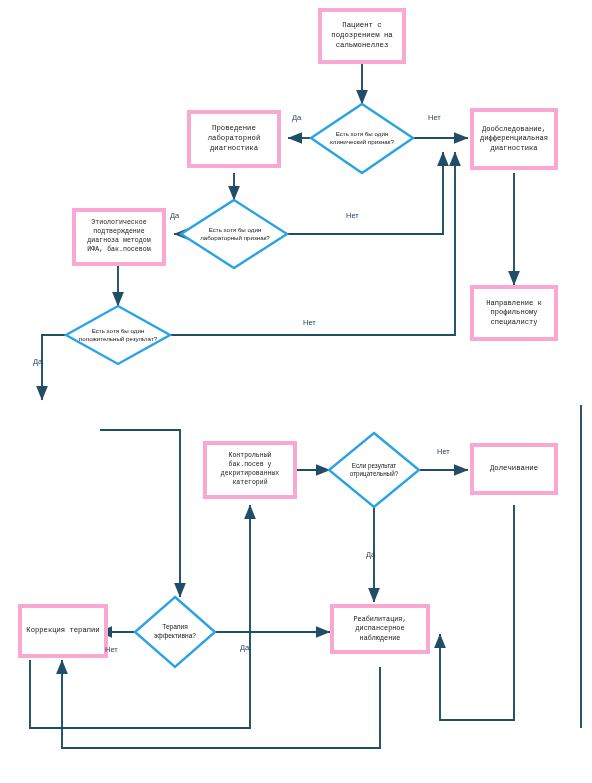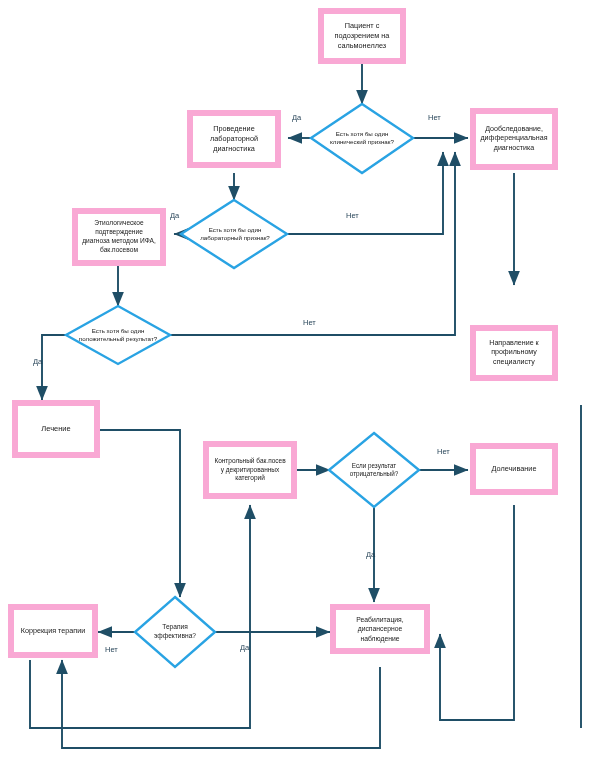--- a/index.html
+++ b/index.html
@@ -1,21 +1,21 @@
 <!DOCTYPE html>
 <html><head>
 <meta charset="utf-8">
 <style>
   html,body{margin:0;padding:0;background:#ffffff;}
   body{font-family:"Liberation Sans",sans-serif;}
   #canvas{position:relative;width:592px;height:783px;background:#fff;overflow:hidden;}
   svg.layer{position:absolute;left:0;top:0;width:592px;height:783px;}
   .node{position:absolute;box-sizing:border-box;display:flex;align-items:center;
         justify-content:center;text-align:center;color:#1a1a1a;line-height:1.35;}
-  .rect{background:#ffffff;border:6px solid #f9a8d4;padding:2px 4px;}
+  .rect{background:#ffffff;border:4px solid #f9a8d4;padding:2px 4px;font-family:Liberation Mono, monospace;}
   .diamond-label{background:transparent;border:none;}
   .edge-label{position:absolute;color:#1f3d52;background:transparent;white-space:nowrap;text-align:right;}
   .txt{display:block;width:100%;}
 </style>
 </head>
 <body>
 
 <div id="canvas">
 
   <svg class="layer" viewBox="0 0 592 783" xmlns="http://www.w3.org/2000/svg">
@@ -96,49 +96,46 @@
   </div>
 
   <div class="node diamond-label" style="left:196px;top:216px;width:78px;height:36px;font-size:6.2px;">
     <span class="txt">Есть хотя бы один лабораторный признак?</span>
   </div>
 
   <div class="node rect" style="left:72px;top:208px;width:94px;height:58px;font-size:6.6px;">
     <span class="txt">Этиологическое подтверждение диагноза методом ИФА, бак.посевом</span>
   </div>
 
-  <div class="node rect" style="left:470px;top:285px;width:88px;height:56px;font-size:7.1px;margin-top:40px;">
+  <div class="node rect" style="left:470px;top:285px;width:88px;height:56px;font-size:7.1px;">
     <span class="txt">Направление к профильному специалисту</span>
   </div>
 
   <div class="node diamond-label" style="left:74px;top:318px;width:88px;height:34px;font-size:6.2px;">
     <span class="txt">Есть хотя бы один положительный результат?</span>
   </div>
 
-  <div class="node rect" style="left:12px;top:400px;width:88px;height:58px;font-size:7.5px;">
-    <span class="txt">Лечение</span>
-  </div>
 
   <div class="node rect" style="left:203px;top:441px;width:94px;height:58px;font-size:6.5px;">
     <span class="txt">Контрольный бак.посев у декритированных категорий</span>
   </div>
 
   <div class="node diamond-label" style="left:334px;top:456px;width:80px;height:28px;font-size:6.3px;">
     <span class="txt">Если результат отрицательный?</span>
   </div>
 
   <div class="node rect" style="left:470px;top:443px;width:88px;height:52px;font-size:7.3px;">
     <span class="txt">Долечивание</span>
   </div>
 
   <div class="node diamond-label" style="left:141px;top:618px;width:68px;height:28px;font-size:6.6px;">
     <span class="txt">Терапия эффективна?</span>
   </div>
 
-  <div class="node rect" style="left:8px;top:604px;width:90px;height:54px;font-size:7.2px;">
+  <div class="node rect" style="left:18px;top:604px;width:90px;height:54px;font-size:7.2px;">
     <span class="txt">Коррекция терапии</span>
   </div>
 
   <div class="node rect" style="left:330px;top:604px;width:100px;height:50px;font-size:6.8px;">
     <span class="txt">Реабилитация, диспансерное наблюдение</span>
   </div>
 
   <div class="edge-label" style="left:292px;top:113px;font-size:7.5px;">Да</div>
   <div class="edge-label" style="left:428px;top:113px;font-size:7.5px;">Нет</div>
   <div class="edge-label" style="left:170px;top:211px;font-size:7.5px;">Да</div>

